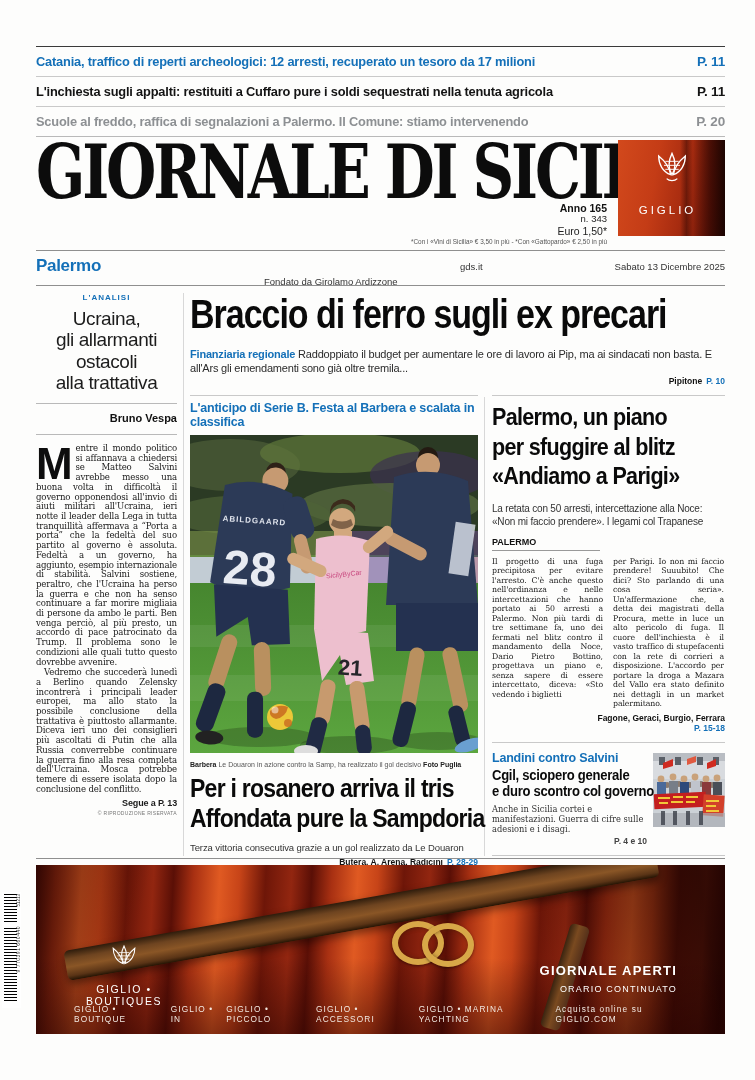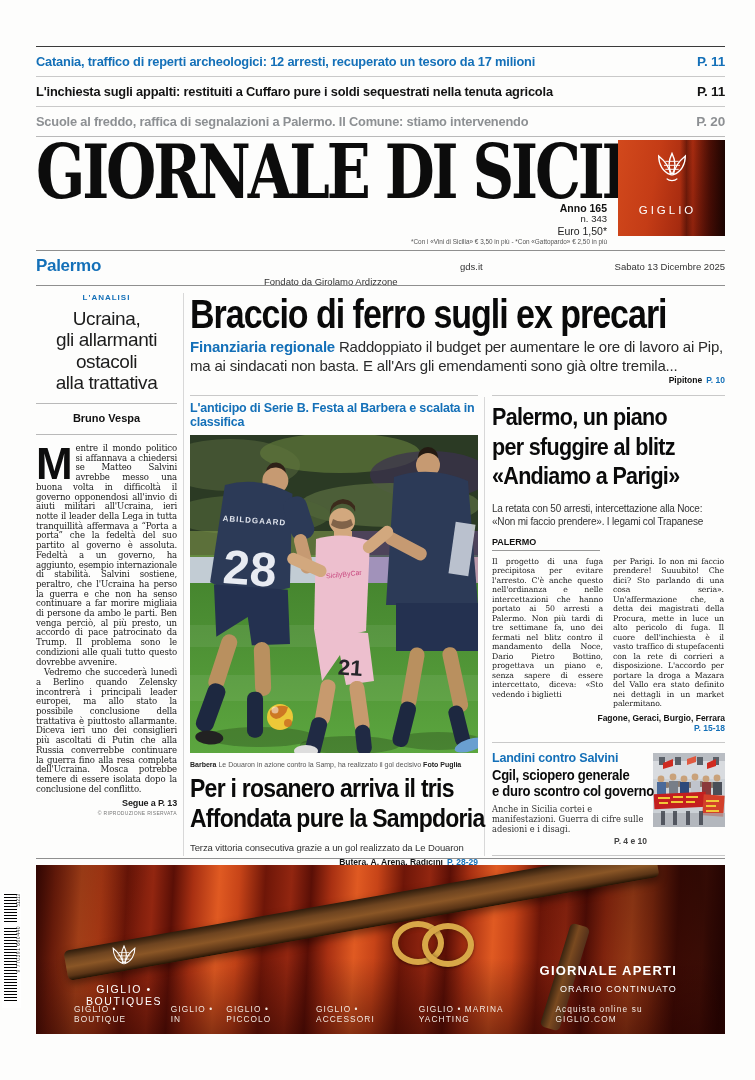--- a/index.html
+++ b/index.html
@@ -39,32 +39,32 @@
   #dl-founded{position:absolute;left:228px;top:24px;font-size:9.5px;color:#333;}
   #dl-site{position:absolute;left:424px;top:9px;font-size:9.5px;color:#333;}
   #dl-date{position:absolute;right:0;top:9px;font-size:9.5px;color:#333;}
 
   
   #analysis{position:absolute;left:36px;top:293px;width:141px;}
   .vdiv{position:absolute;width:1px;background:#d8d8d8;}
   #an-label{text-align:center;color:#1470b8;font-weight:bold;font-size:8px;letter-spacing:1px;}
   #an-title{margin-top:6px;text-align:center;font-size:19px;line-height:1.12;color:#1c1c1c;letter-spacing:-.4px;font-weight:400;}
   #analysis .sep{border:none;border-top:1px solid #b9b9b9;margin:10px 0 0 0;}
-  #an-byline{text-align:center;font-weight:bold;font-size:11px;margin-top:8px;}
+  #an-byline{text-align:right;font-weight:bold;font-size:11px;margin-top:8px;}
   #an-body{margin-top:9px;font-family:"DejaVu Serif",serif;font-size:8.6px;line-height:1.13;
            text-align:justify;color:#1a1a1a;letter-spacing:-.15px;}
   #an-drop{float:left;font-family:"Liberation Sans",sans-serif;font-weight:bold;font-size:44px;line-height:.8;padding:2px 3px 0 0;color:#0d0d0d;}
   #an-p2{text-indent:8px;margin-top:1px;}
   #an-segue{text-align:right;font-family:"Liberation Sans",sans-serif;font-weight:bold;font-size:9px;margin-top:4px;}
   #an-copy{text-align:right;font-family:"Liberation Sans",sans-serif;font-size:5px;color:#777;letter-spacing:.3px;margin-top:2px;}
 
   
   #lead{position:absolute;left:190px;top:292px;width:535px;}
   #lead-h .cond{font-size:40px;font-weight:800;letter-spacing:-1.2px;color:#0a0a0a;--sx:.85;}
-  #lead-deck{font-size:15px;line-height:1.27;color:#2b2b2b;letter-spacing:-.2px;}
+  #lead-deck{margin-top:11px;font-size:11px;line-height:1.27;color:#2b2b2b;letter-spacing:-.2px;}
   #lead-deck .kick{color:#1470b8;font-weight:bold;}
   .byline{text-align:right;font-size:8.5px;font-weight:bold;color:#111;}
   .byline .pg{color:#1470b8;margin-left:4px;}
 
   
   #sport{position:absolute;left:190px;top:395px;width:288px;border-top:1px solid #c9c9c9;padding-top:5px;}
   .kicker{color:#1470b8;font-weight:bold;font-size:12.5px;letter-spacing:-.2px;}
   #sport-photo{margin-top:6px;width:288px;height:318px;background:#3f7a33;}
   #sport-cap{margin-top:4px;font-size:7px;color:#555;}
   #sport-cap b{color:#222;}

